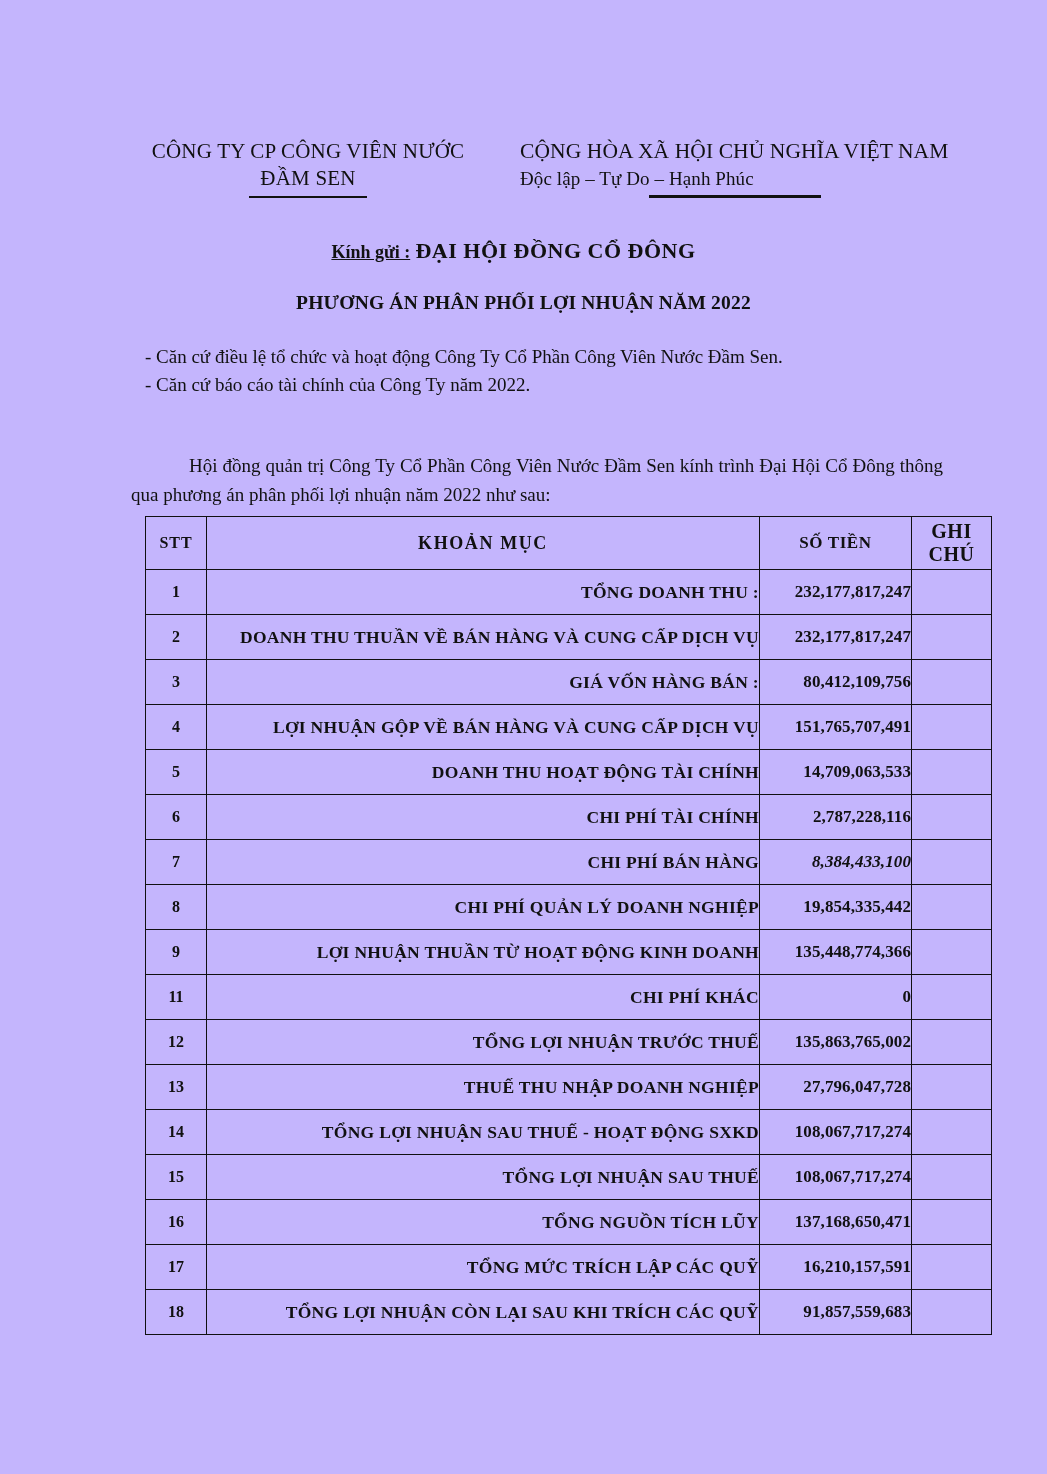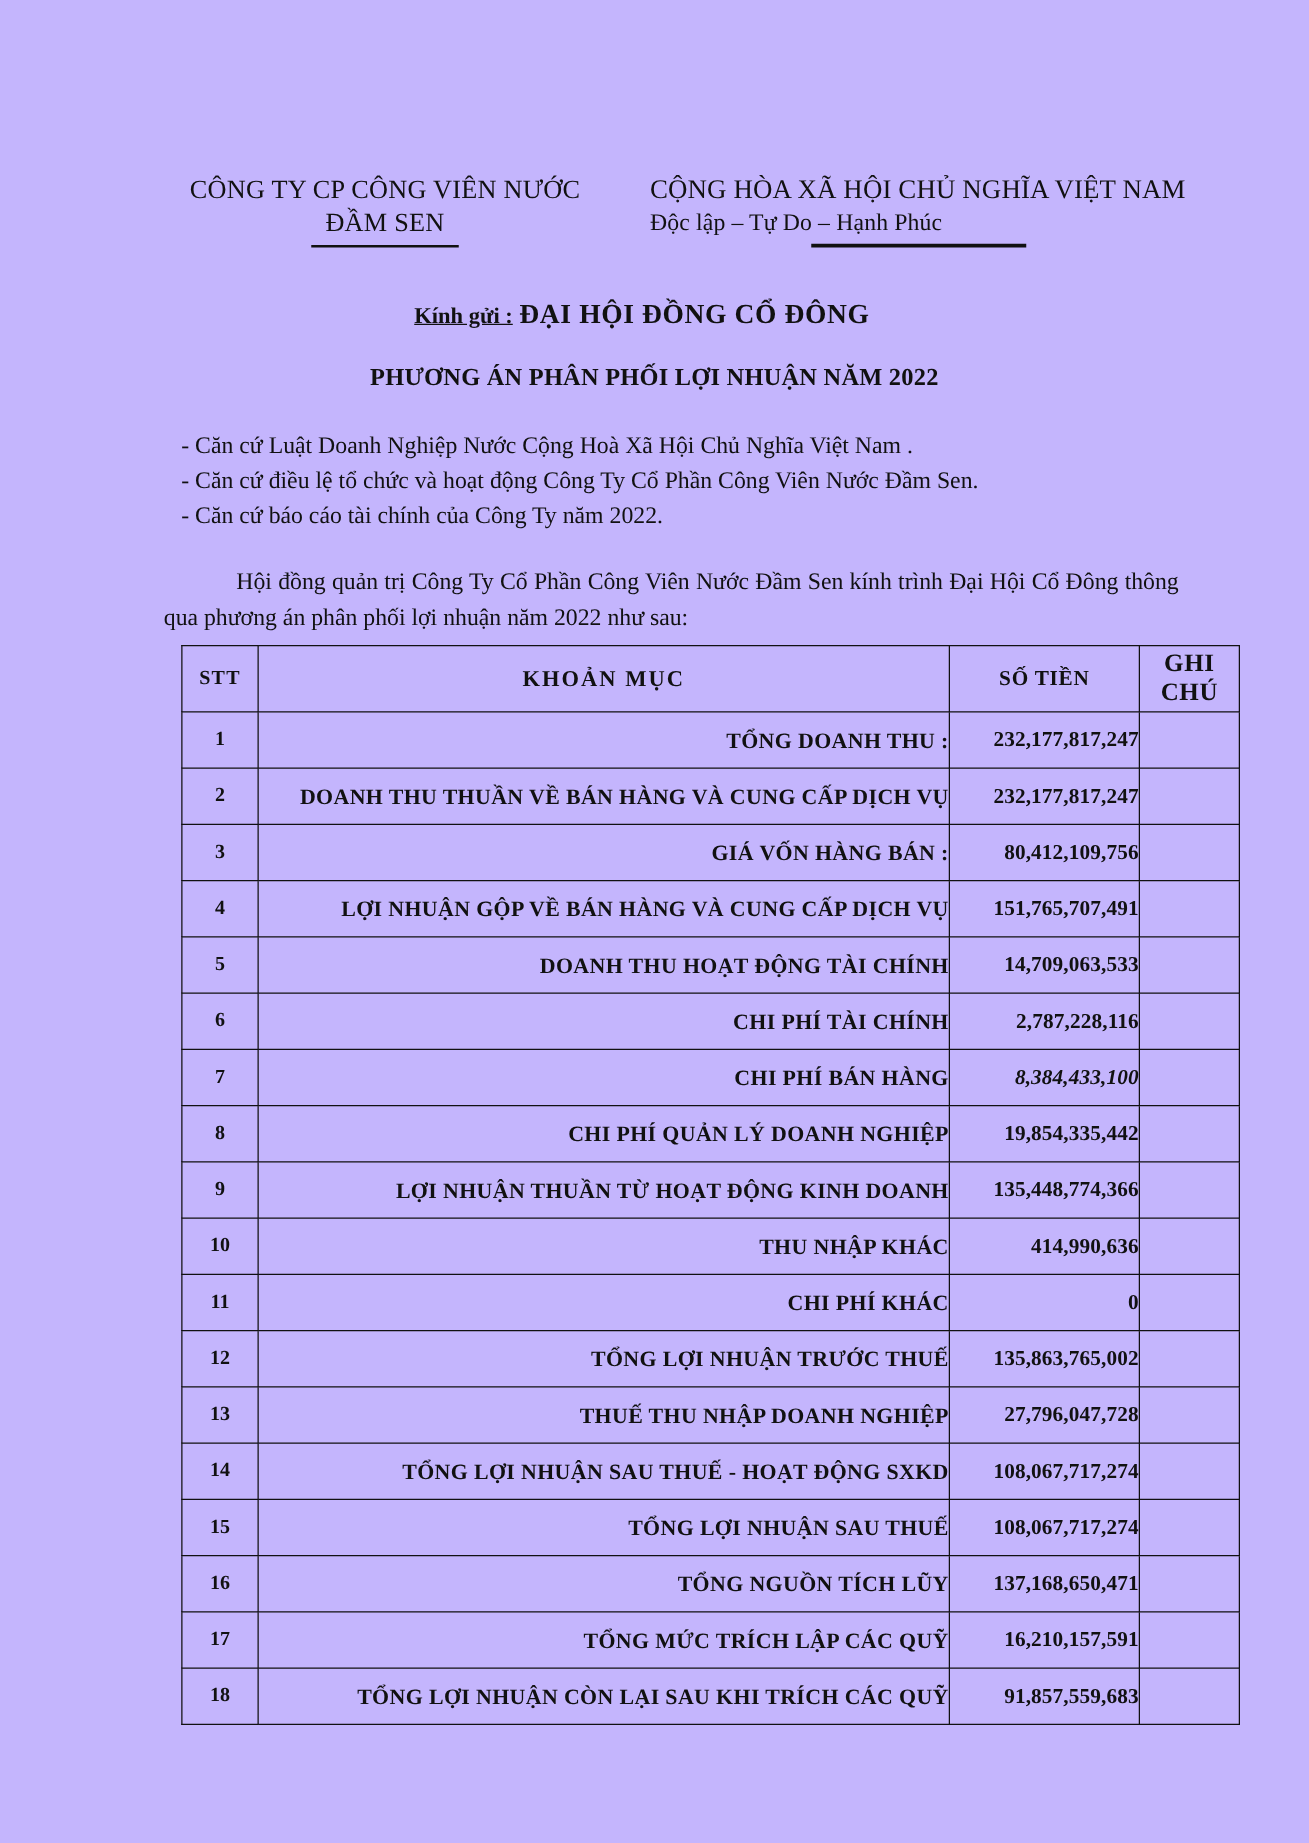--- a/index.html
+++ b/index.html
@@ -217,21 +217,20 @@
   </div>
 
   <div class="kinh-gui">
     <span class="kg-label">Kính gửi :</span>
     <span class="kg-target">ĐẠI HỘI ĐỒNG CỔ ĐÔNG</span>
   </div>
 
   <div class="doc-title">PHƯƠNG ÁN PHÂN PHỐI LỢI NHUẬN NĂM 2022</div>
 
   <div class="basis">
-    <div class="basis-line">- Căn cứ Luật Doanh Nghiệp Nước Cộng Hoà Xã Hội Chủ Nghĩa Việt Nam .</div>
     <div class="basis-line">- Căn cứ điều lệ tổ chức và hoạt động Công Ty Cổ Phần Công Viên Nước Đầm Sen.</div>
     <div class="basis-line">- Căn cứ báo cáo tài chính của Công Ty năm 2022.</div>
   </div>
 
   <div class="intro">Hội đồng quản trị Công Ty Cổ Phần Công Viên Nước Đầm Sen kính trình Đại Hội Cổ Đông thông qua phương án phân phối lợi nhuận năm 2022 như sau:</div>
 
   <div class="table-wrap">
     <table class="profit">
       <colgroup>
         <col class="c-stt">
@@ -299,26 +298,20 @@
             <td class="amt shift-down">19,854,335,442</td>
             <td class="note"></td>
           </tr>
           <tr>
             <td class="stt">9</td>
             <td class="item">LỢI NHUẬN THUẦN TỪ HOẠT ĐỘNG KINH DOANH</td>
             <td class="amt shift-down">135,448,774,366</td>
             <td class="note"></td>
           </tr>
           <tr>
-            <td class="stt">10</td>
-            <td class="item">THU NHẬP KHÁC</td>
-            <td class="amt">414,990,636</td>
-            <td class="note"></td>
-          </tr>
-          <tr>
             <td class="stt shift-up">11</td>
             <td class="item shift-down">CHI PHÍ KHÁC</td>
             <td class="amt shift-down">0</td>
             <td class="note"></td>
           </tr>
           <tr>
             <td class="stt">12</td>
             <td class="item">TỔNG LỢI NHUẬN TRƯỚC THUẾ</td>
             <td class="amt">135,863,765,002</td>
             <td class="note"></td>

